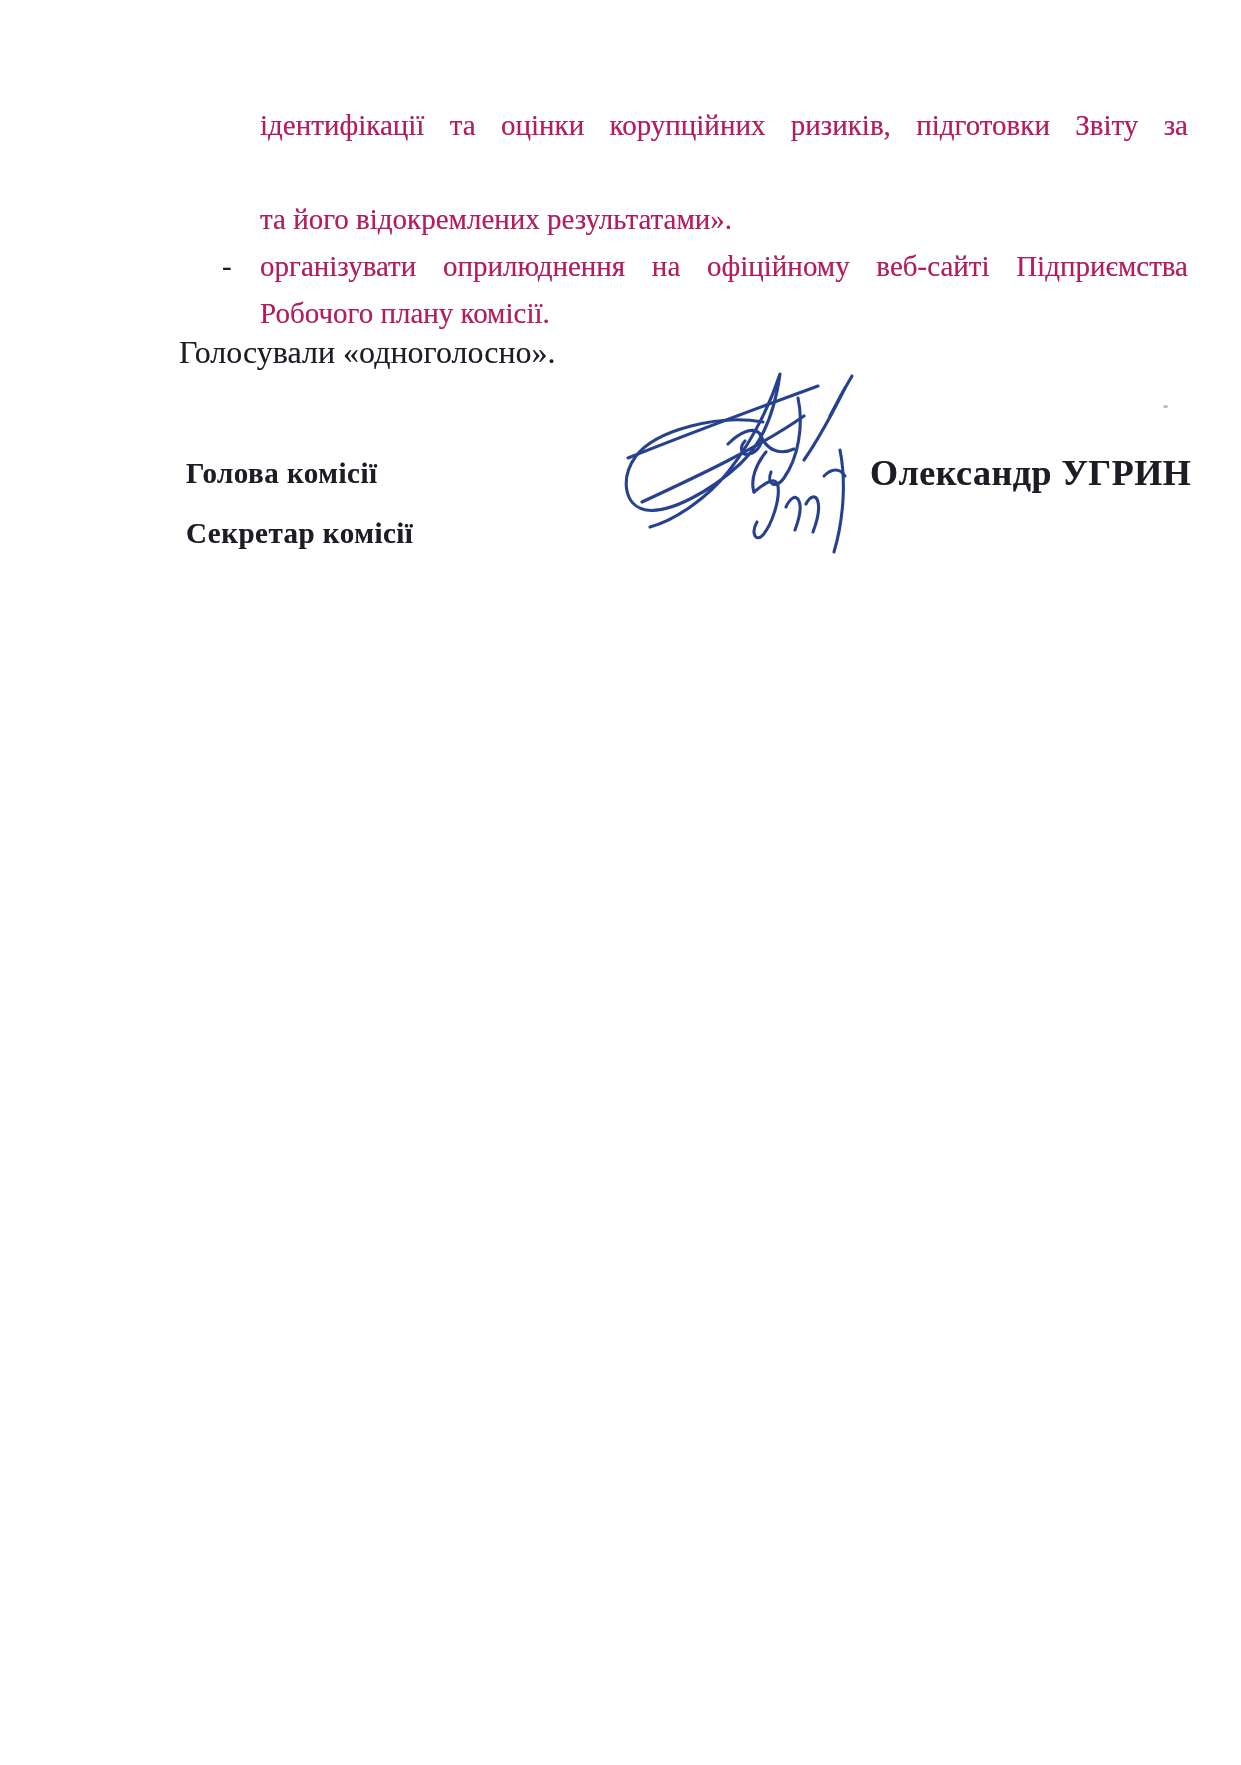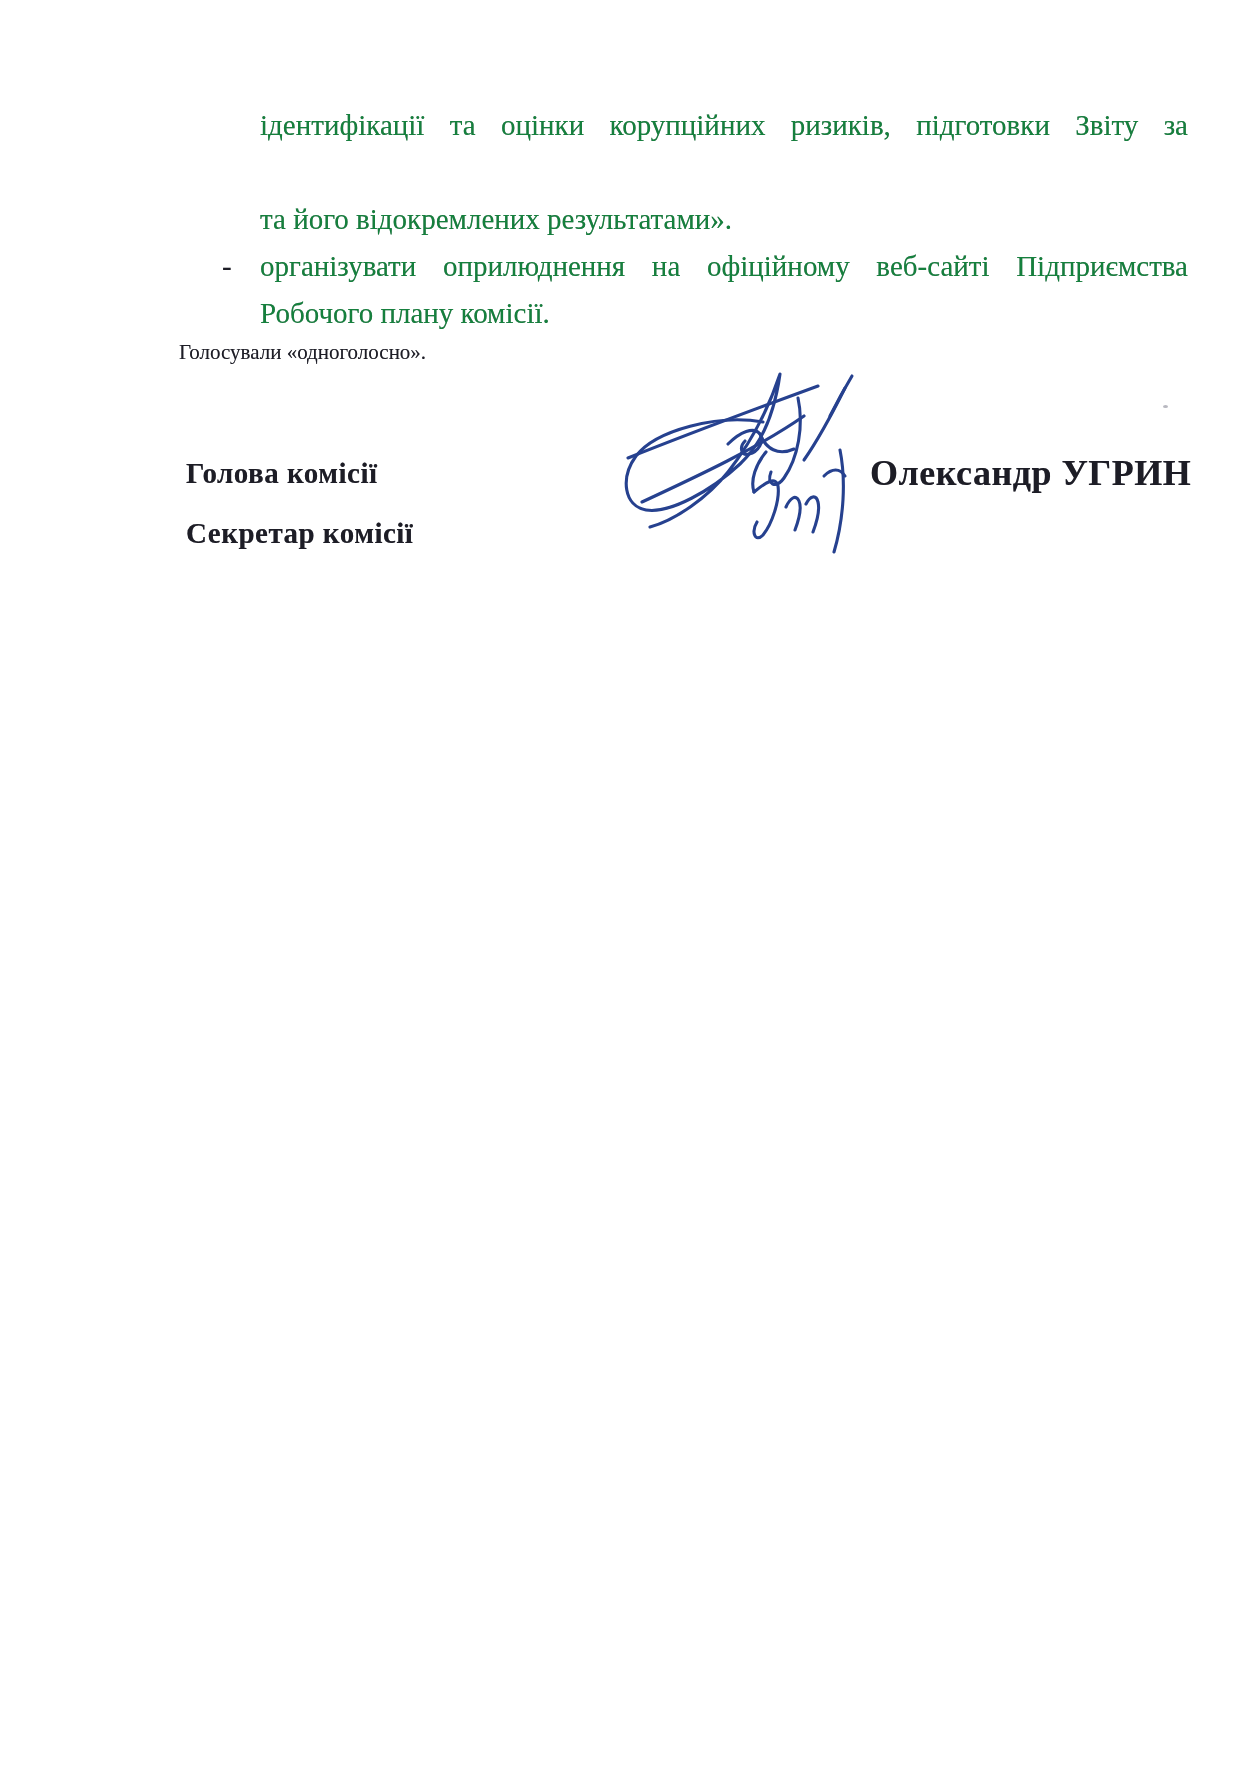--- a/index.html
+++ b/index.html
@@ -16,39 +16,39 @@
     font-family: "Liberation Serif", "DejaVu Serif", serif;
     color: #1d1d26;
   }
   .textline {
     position: absolute;
     left: 260px;
     width: 928px;
     font-size: 29px;
     line-height: 47px;
     white-space: normal;
-    color: #15803d;
+    color: #be185d;
     text-shadow: 0 0 0.5px rgba(30,30,40,0.45);
   }
   .jline {
     text-align: justify;
     text-align-last: justify;
   }
   .marker {
     position: absolute;
     left: 222px;
     font-size: 29px;
     line-height: 47px;
     text-shadow: 0 0 0.5px rgba(30,30,40,0.45);
   }
   .voting {
     position: absolute;
     left: 179px;
     top: 332px;
-    font-size: 21px;
+    font-size: 32px;
     line-height: 40px;
     text-shadow: 0 0 0.5px rgba(30,30,40,0.45);
     text-align: right;
   }
   .role {
     position: absolute;
     left: 186px;
     font-size: 29px;
     line-height: 40px;
     font-weight: bold;

